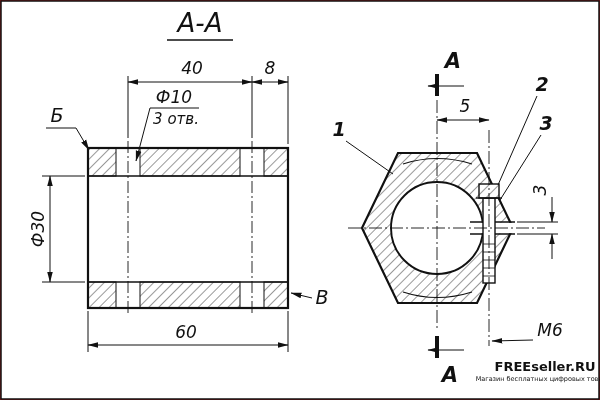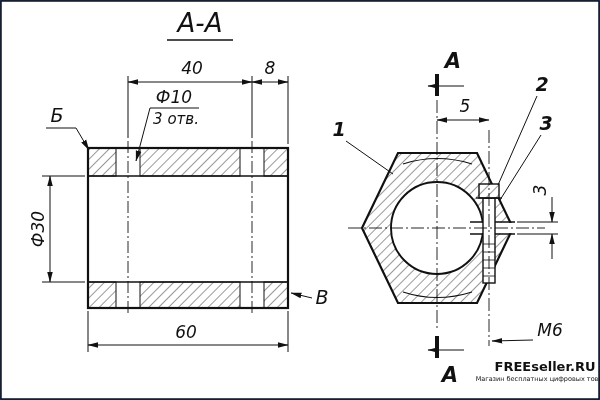--- a/index.html
+++ b/index.html
@@ -1,19 +1,19 @@
 <!DOCTYPE html>
 <html><head>
 <meta charset="utf-8">
 <style>
   html,body{margin:0;padding:0;background:#e8e8e8;}
   .sheet{
     position:relative;
     width:600px;height:400px;
-    background:#1d4ed8;
+    background:#b91c1c;
     font-family:"DejaVu Sans", sans-serif;
     overflow:hidden;
   }
   svg{display:block;}
   text{fill:#111;}
   .dim{font-style:italic;font-size:17px;}
   .dim-small{font-style:italic;font-size:15px;}
   .view-label{font-style:italic;font-size:19px;}
   .part-label{font-style:italic;font-weight:bold;font-size:19px;}
   .title{font-style:italic;font-size:26px;}

